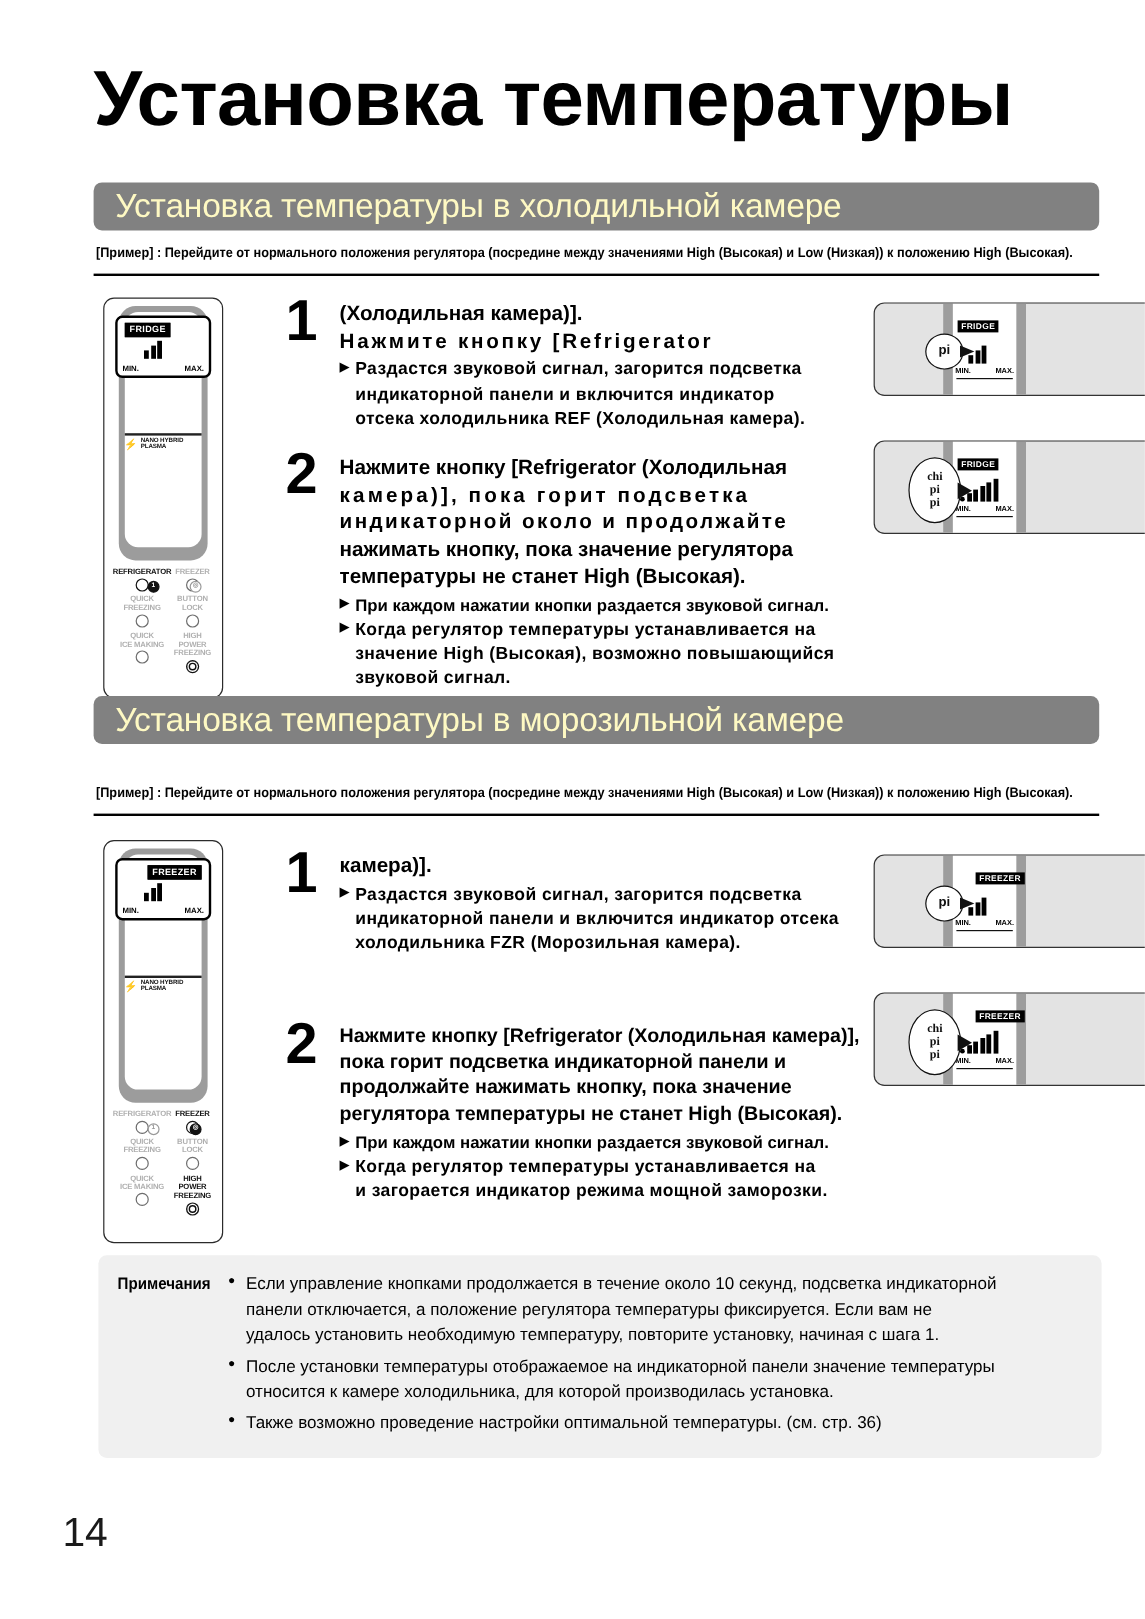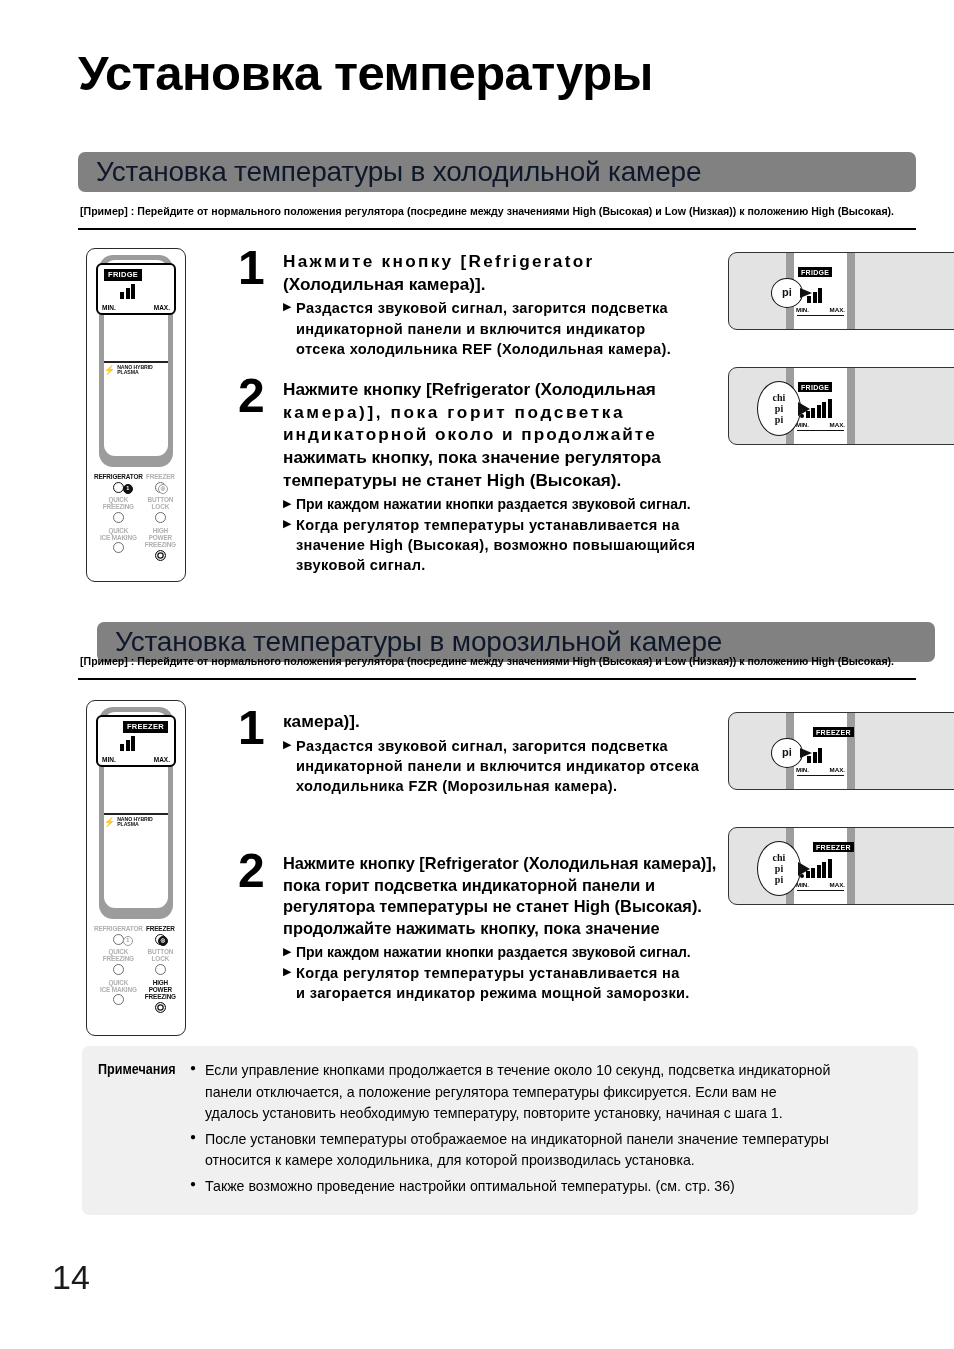--- a/index.html
+++ b/index.html
@@ -22,45 +22,45 @@
     height: 1349px;
     box-sizing: border-box;
   }
 
   
   .page-title {
     position: absolute;
     left: 78px;
     top: 48px;
     width: 860px;
-    font-size: 49px;
+    font-size: 65px;
     font-weight: bold;
     letter-spacing: -0.5px;
     line-height: 1.05;
     white-space: nowrap;
   }
 
   
   .section-bar {
     position: absolute;
     left: 78px;
     width: 838px;
     height: 40px;
     background: #818181;
     border-radius: 7px;
-    color: #0f172a;
+    color: #fef9c3;
     font-size: 28px;
     line-height: 40px;
     padding-left: 18px;
     box-sizing: border-box;
     white-space: nowrap;
     letter-spacing: -0.2px;
   }
   #bar-fridge { top: 152px; }
-  #bar-freezer { top: 622px; margin-left: 19px; }
+  #bar-freezer { top: 580px; }
 
   
   .example-line {
     position: absolute;
     left: 80px;
     width: 860px;
     font-size: 11.4px;
     font-stretch: condensed;
     transform: scaleX(0.93);
     transform-origin: left center;
@@ -495,22 +495,22 @@
         <div class="btn-lbl">FREEZING</div>
         <div class="btn-circ dbl"></div>
       </div>
     </div>
   </div>
 
   <div class="step" style="left:238px; top:250px; width:470px;">
     <div class="step-num">1</div>
     <div class="step-body">
       <div class="step-head sp">
+        <span class="l2" style="letter-spacing:0">(Холодильная камера)].</span>
         <span class="l2">Нажмите кнопку [Refrigerator</span>
-        <span class="l2" style="letter-spacing:0">(Холодильная камера)].</span>
       </div>
       <div class="bullets">
         <div class="bullet tight">
           <span class="ind">Раздастся звуковой сигнал, загорится подсветка</span>
           <span class="ind">индикаторной панели и включится индикатор</span>
           <span class="ind">отсека холодильника REF (Холодильная камера).</span>
         </div>
       </div>
     </div>
   </div>
@@ -667,22 +667,22 @@
       </div>
     </div>
   </div>
 
   <div class="step" style="left:238px; top:853px; width:480px;">
     <div class="step-num">2</div>
     <div class="step-body">
       <div class="step-head" style="font-size:16.4px">
         <span class="l2">Нажмите кнопку [Refrigerator (Холодильная камера)],</span>
         <span class="l2">пока горит подсветка индикаторной панели и</span>
+        <span class="l2">продолжайте нажимать кнопку, пока значение</span>
         <span class="l2">регулятора температуры не станет High (Высокая).</span>
-        <span class="l2">продолжайте нажимать кнопку, пока значение</span>
       </div>
       <div class="bullets">
         <div class="bullet" style="font-size:14px">
           <span class="ind">При каждом нажатии кнопки раздается звуковой сигнал.</span>
         </div>
         <div class="bullet tight">
           <span class="ind">Когда регулятор температуры устанавливается на</span>
           <span class="ind">и загорается индикатор режима мощной заморозки.</span>
         </div>
       </div>

